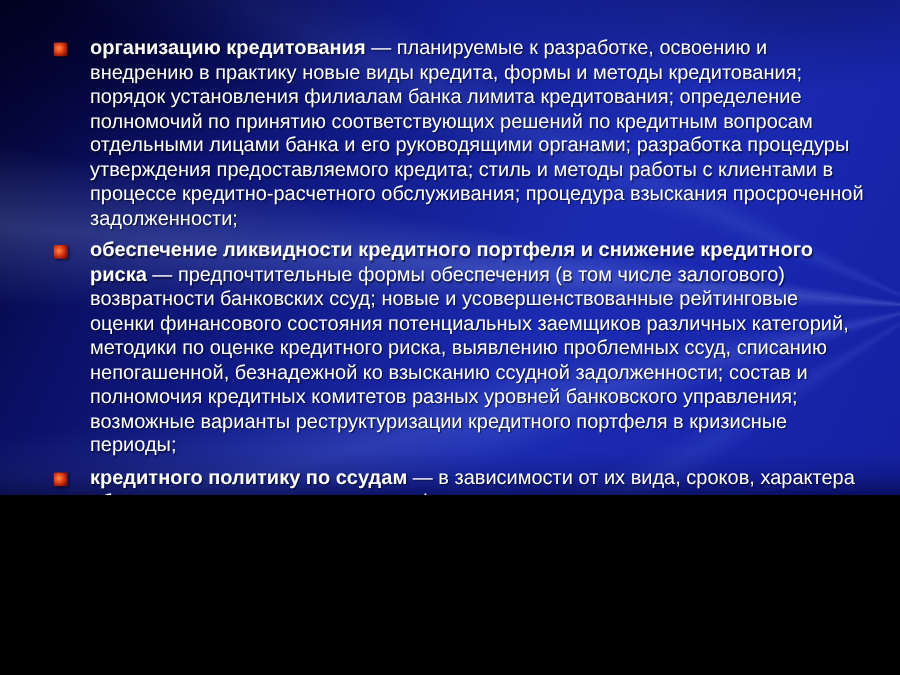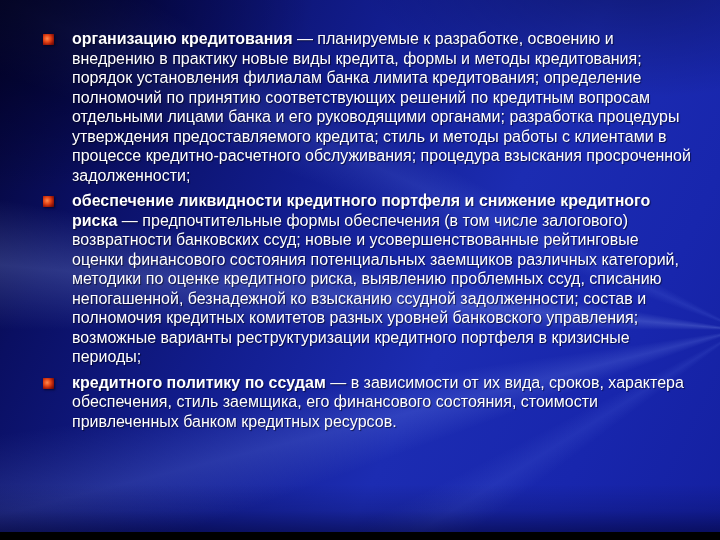--- a/index.html
+++ b/index.html
@@ -3,21 +3,21 @@
 <meta charset="utf-8">
 <style>
   html, body {
     margin: 0;
     padding: 0;
     background: #000;
   }
   .slide {
     position: relative;
     width: 720px;
-    height: 532px;
+    height: 396px;
     overflow: hidden;
     font-family: "Liberation Sans", "DejaVu Sans", sans-serif;
     
     background:
       radial-gradient(ellipse 58% 48% at 0% 0%, rgba(0,0,28,0.78) 0%, rgba(0,0,40,0.35) 45%, transparent 75%),
       radial-gradient(ellipse 55% 35% at 88% -6%, rgba(0,0,38,0.45) 0%, transparent 70%),
       linear-gradient(0deg, rgba(0,0,45,0.55) 0%, rgba(0,0,45,0.18) 4%, transparent 9%),
       conic-gradient(from 233deg at 103% 62%,
         transparent 0deg,
         rgba(125,155,255,0.10) 5deg,

